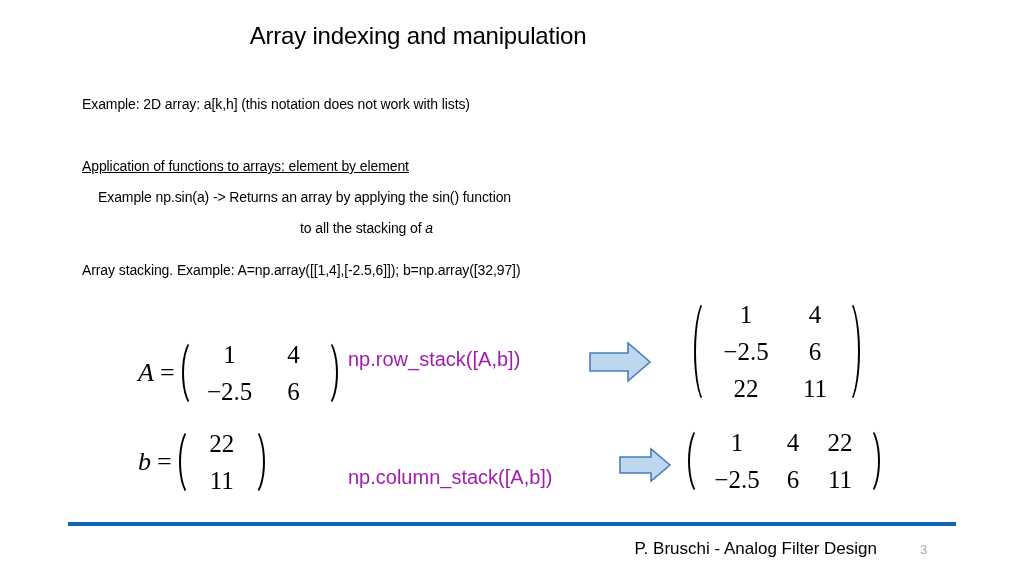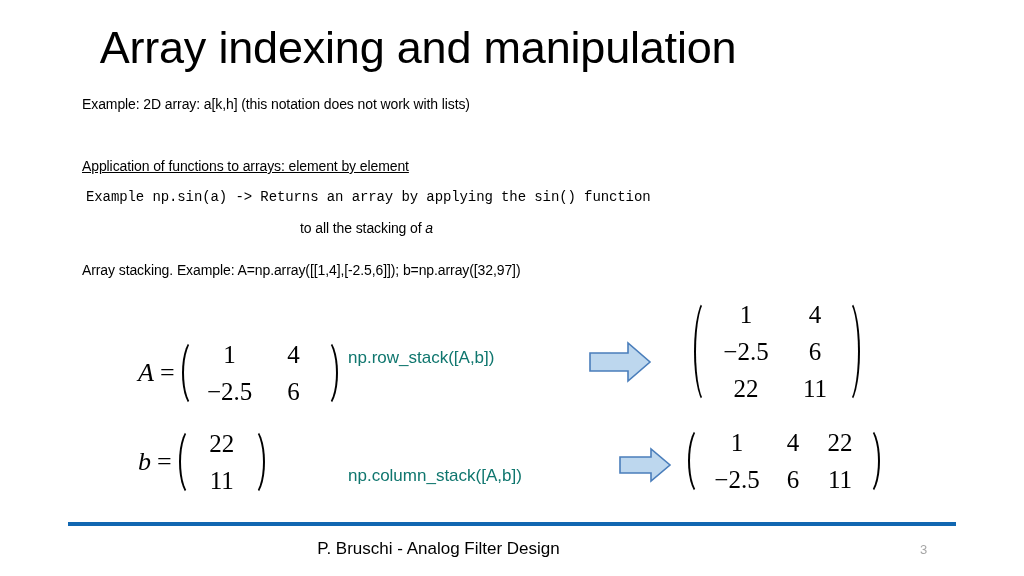--- a/index.html
+++ b/index.html
@@ -16,39 +16,39 @@
     color: #000000;
   }
 
   
   .slide-title {
     position: absolute;
     left: 0;
     top: 22px;
     width: 836px;
     text-align: center;
-    font-size: 45px;
+    font-size: 24px;
     font-weight: 400;
     letter-spacing: -0.2px;
     color: #000;
     white-space: nowrap;
   }
 
   
   .body-line {
     position: absolute;
     font-size: 14px;
     font-weight: 400;
     color: #000;
     white-space: nowrap;
     letter-spacing: -0.1px;
   }
   .line-1 { left: 82px; top: 96px; }
   .line-2 { left: 82px; top: 158px; text-decoration: underline; }
-  .line-3 { left: 86px; top: 189px; font-family: Liberation Mono, monospace; }
+  .line-3 { left: 98px; top: 189px; }
   .line-4 { left: 300px; top: 220px; }
   .line-5 { left: 82px; top: 262px; }
   .ital { font-style: italic; }
 
   
   .math {
     position: absolute;
     font-family: "Liberation Serif", serif;
     color: #000;
     display: flex;
@@ -116,23 +116,23 @@
   #res-col{ left: 688px; top: 424px; }
 
   #eq-A   .mat-grid { grid-template-columns: 68px 60px; }
   #eq-b   .mat-grid { grid-template-columns: 58px; }
   #res-row .mat-grid{ grid-template-columns: 76px 62px; }
   #res-col .mat-grid{ grid-template-columns: 70px 42px 52px; }
 
   
   .fn-label {
     position: absolute;
-    font-size: 17px;
+    font-size: 20px;
     font-family: "Liberation Sans", sans-serif;
-    color: #0f766e;
+    color: #a21caf;
     white-space: nowrap;
   }
   #fn-row { left: 348px; top: 348px; }
   #fn-col { left: 348px; top: 466px; }
 
   
   .block-arrow {
     position: absolute;
   }
   #arrow-row { left: 588px; top: 341px; width: 64px; height: 42px; }
@@ -145,21 +145,21 @@
     top: 522px;
     width: 888px;
     height: 4px;
     background: #1167b1;
   }
   .footer-text {
     position: absolute;
     left: 0;
     top: 539px;
     width: 877px;
-    text-align: center;
+    text-align: right;
     font-size: 17px;
     color: #000;
     white-space: nowrap;
   }
   .page-number {
     position: absolute;
     left: 920px;
     top: 542px;
     width: 40px;
     text-align: left;

